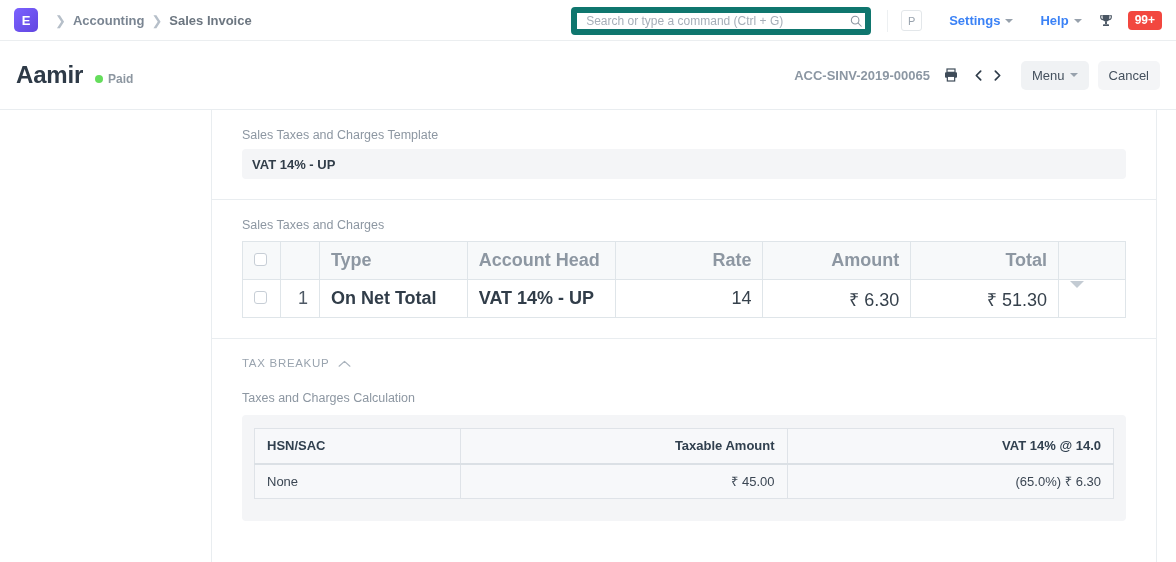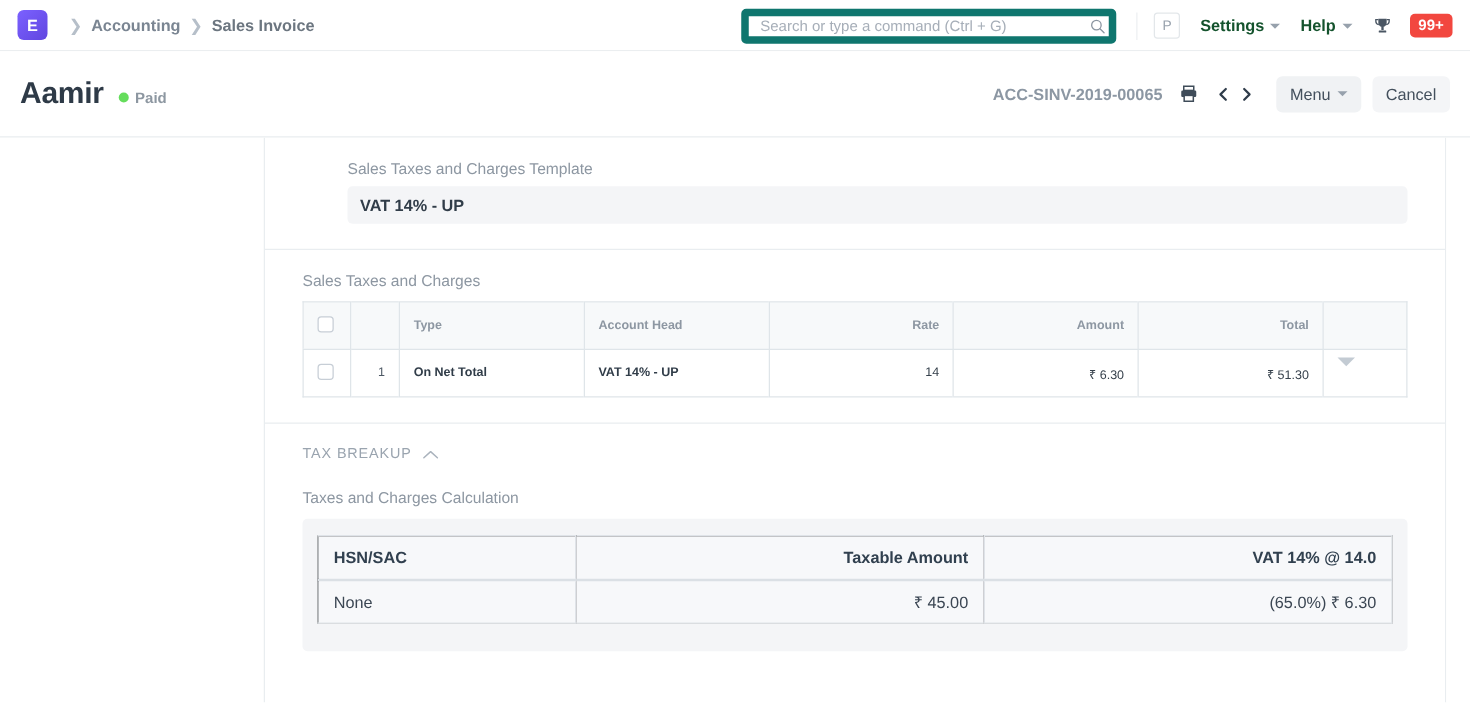--- a/index.html
+++ b/index.html
@@ -114,27 +114,28 @@
     border-radius: 3px;
     color: #98a2ad;
     font-size: 11px;
     display: flex;
     align-items: center;
     justify-content: center;
     margin-right: 16px;
   }
 
   .nav-link {
-    color: #14532d;
+    color: #3b82f6;
     font-size: 13px;
     font-weight: bold;
     margin-right: 16px;
     display: flex;
     align-items: center;
     white-space: nowrap;
+    margin-left: 11px;
   }
   .caret-down {
     display: inline-block;
     width: 0; height: 0;
     border-left: 4px solid transparent;
     border-right: 4px solid transparent;
     border-top: 4px solid #97a1ac;
     margin-left: 5px;
   }
 
@@ -257,21 +258,21 @@
     flex: 0 0 19px;
     background: #ffffff;
   }
 
   .section {
     padding: 18px 30px 20px 30px;
     border-bottom: 1px solid #e9edf0;
   }
   .section.no-border { border-bottom: none; }
 
-  .field-row { display: flex; gap: 30px; margin-left: 36px; }
+  .field-row { display: flex; gap: 30px; }
   .field { flex: 1 1 0; min-width: 0; }
 
   .field-label {
     font-size: 12.5px;
     color: #8d97a2;
     margin-bottom: 7px;
   }
   .field-value {
     background: #f4f5f7;
     border-radius: 4px;
@@ -295,21 +296,21 @@
     width: 100%;
     border-collapse: collapse;
     table-layout: fixed;
     border: 1px solid #dfe5e9;
   }
   table.grid th, table.grid td {
     border-right: 1px solid #dfe5e9;
     border-bottom: 1px solid #dfe5e9;
     height: 38px;
     padding: 0 11px;
-    font-size: 10px;
+    font-size: 18px;
     vertical-align: middle;
   }
   table.grid tr:last-child td { border-bottom: none; }
   table.grid th:last-child, table.grid td:last-child { border-right: none; }
   table.grid thead th {
     background: #f7f9fa;
     color: #8d97a2;
     font-weight: bold;
     text-align: left;
   }

